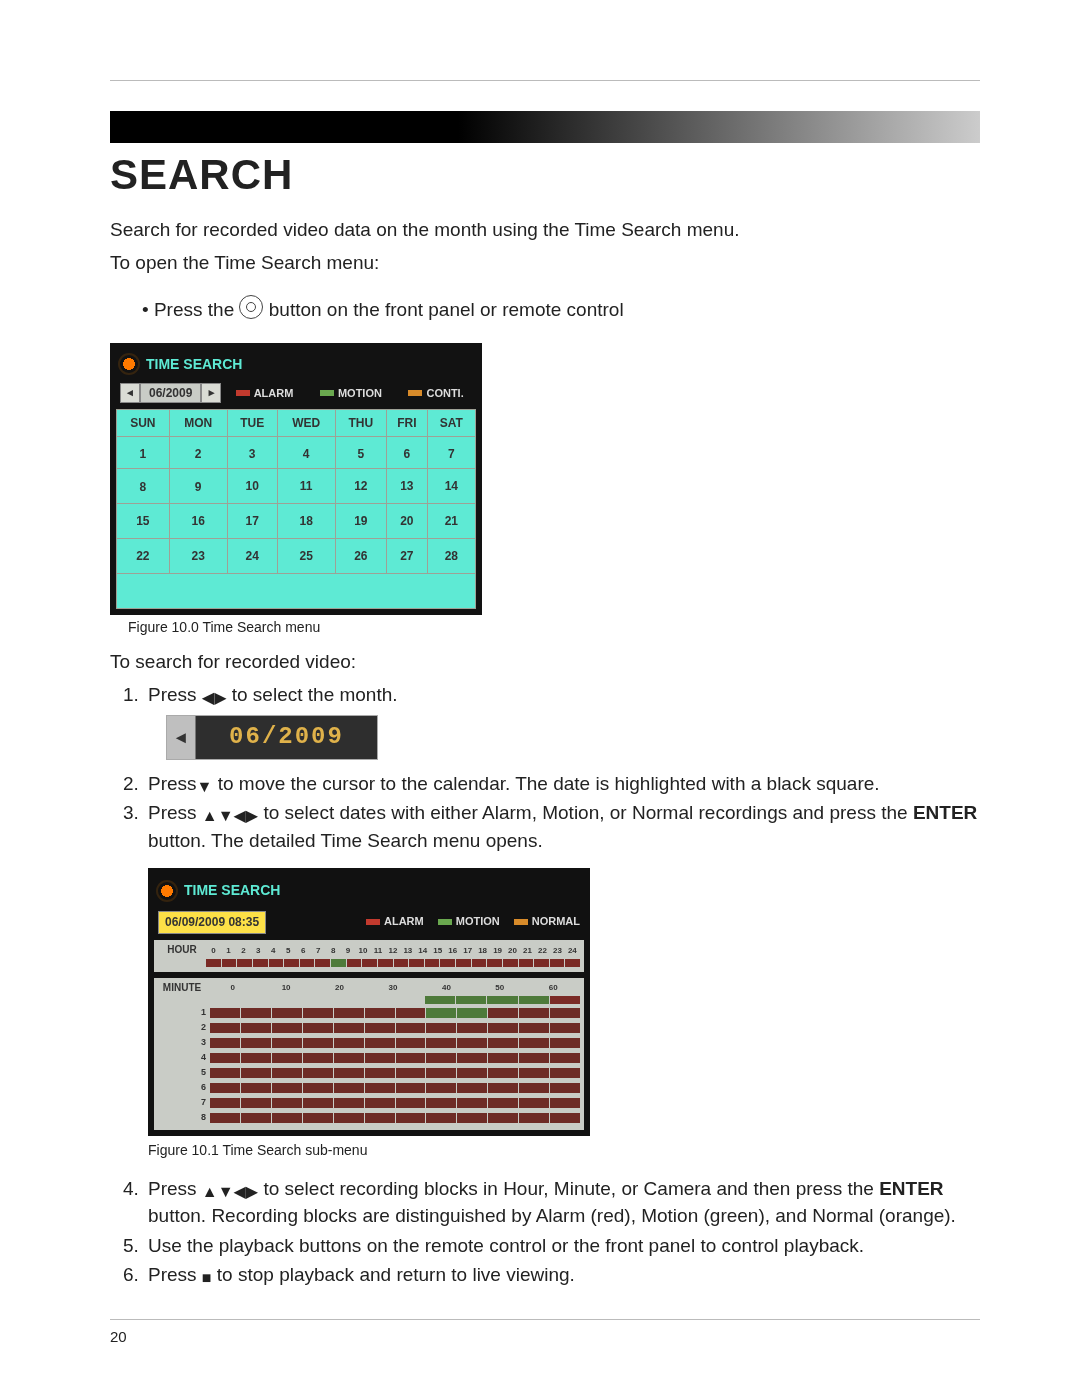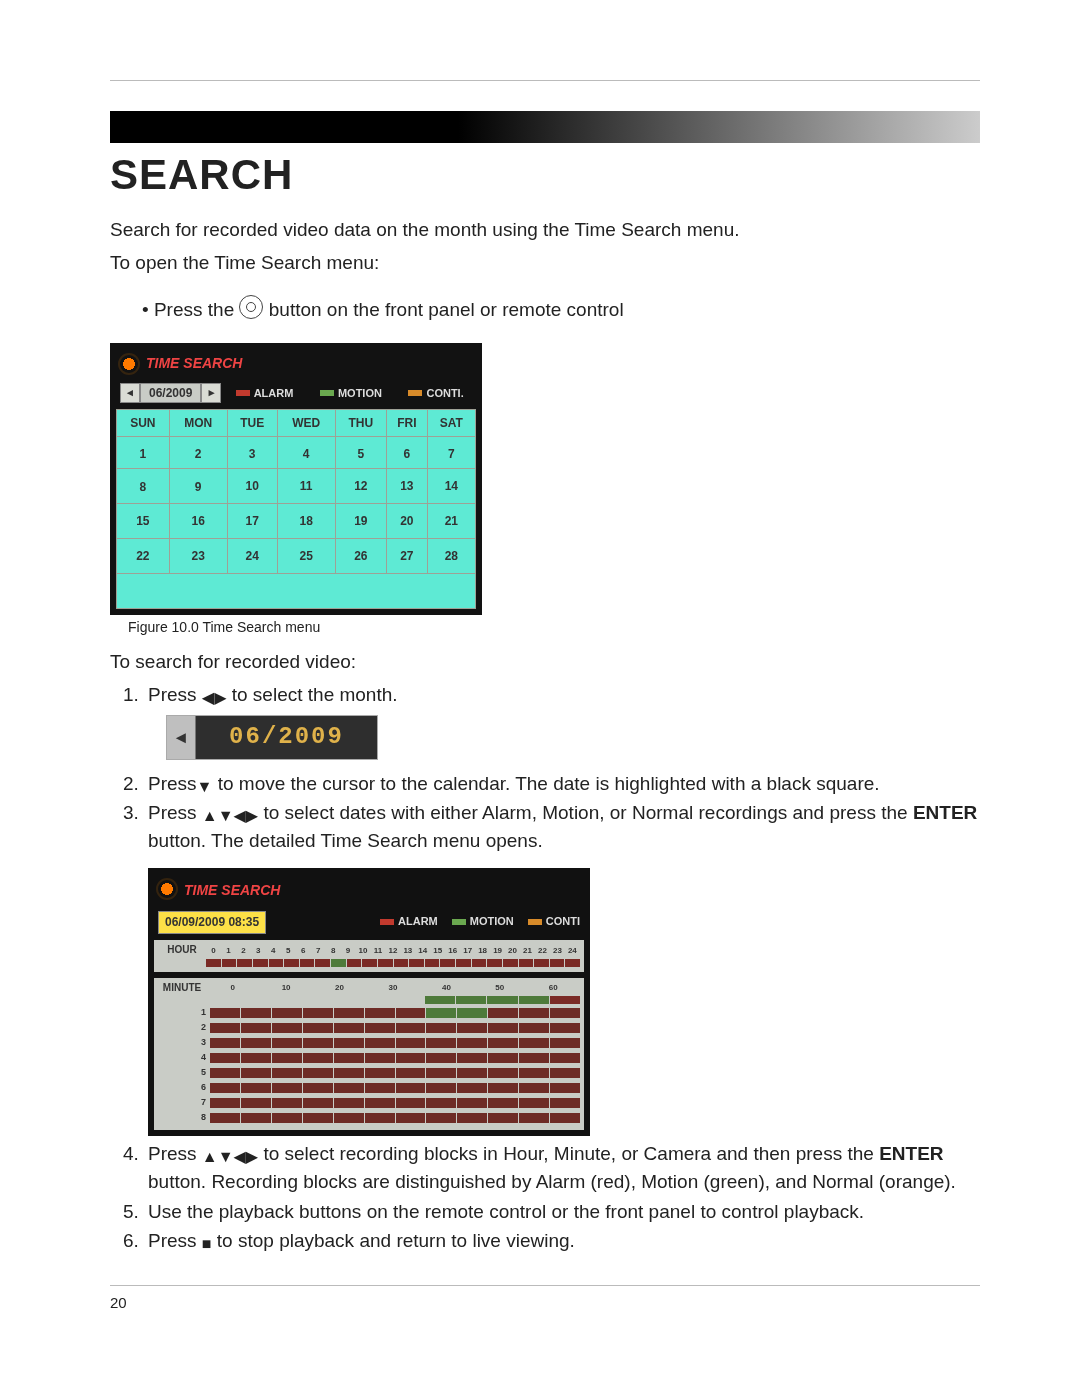--- a/index.html
+++ b/index.html
@@ -92,27 +92,26 @@
 
   
   .fig100 {
     width: 360px;
     background: #121212;
     padding: 6px;
     margin: 12px 0 4px 0;
   }
   .ts-head {
     display: flex;
-    align-items: flex-start;
+    align-items: center;
     gap: 8px;
     padding: 6px 4px;
-    color: #ef4444;
+    color: #5eead4;
     font-weight: 700;
     font-size: 14px;
-    font-style: italic;
   }
   .ts-head .sun {
     width: 18px; height: 18px;
     background: radial-gradient(circle, #ff7a00 0 45%, transparent 46%);
     border-radius: 50%;
     box-shadow: 0 0 0 2px rgba(255,140,0,0.15);
   }
   .cal-row1 {
     display: flex;
     gap: 6px;
@@ -414,21 +413,21 @@
             <span>
                 <i class="sw red"></i>
                 <span>ALARM</span>
               </span>
             <span>
                 <i class="sw grn"></i>
                 <span>MOTION</span>
               </span>
             <span>
                 <i class="sw org"></i>
-                <span>CONTI</span>
+                <span>NORMAL</span>
               </span>
           </div>
         </div>
 
         <div class="tl-section">
           <div class="tl-row">
             <div class="lbl">HOUR</div>
             <div class="tl-ticks">
               <span>0</span>
                 <span>1</span>
@@ -651,20 +650,21 @@
                   <i></i>
                   <i></i>
                   <i></i>
                   <i></i>
                   <i></i>
                 </div>
               </div>
           </div>
         </div>
       </div>
+      <div class="caption" style="margin-left:0">Figure 10.1 Time Search sub-menu</div>
     </li>
 
     <li class="body">
       <span>Press </span>
       <span class="arrows-udlr tri">▲▼◀▶</span>
       <span> to select recording blocks in Hour, Minute, or Camera and then press the </span>
       <b>ENTER</b>
       <span> button. Recording blocks are distinguished by Alarm (red), Motion (green), and Normal (orange).</span>
     </li>
     <li class="body">Use the playback buttons on the remote control or the front panel to control playback.</li>

